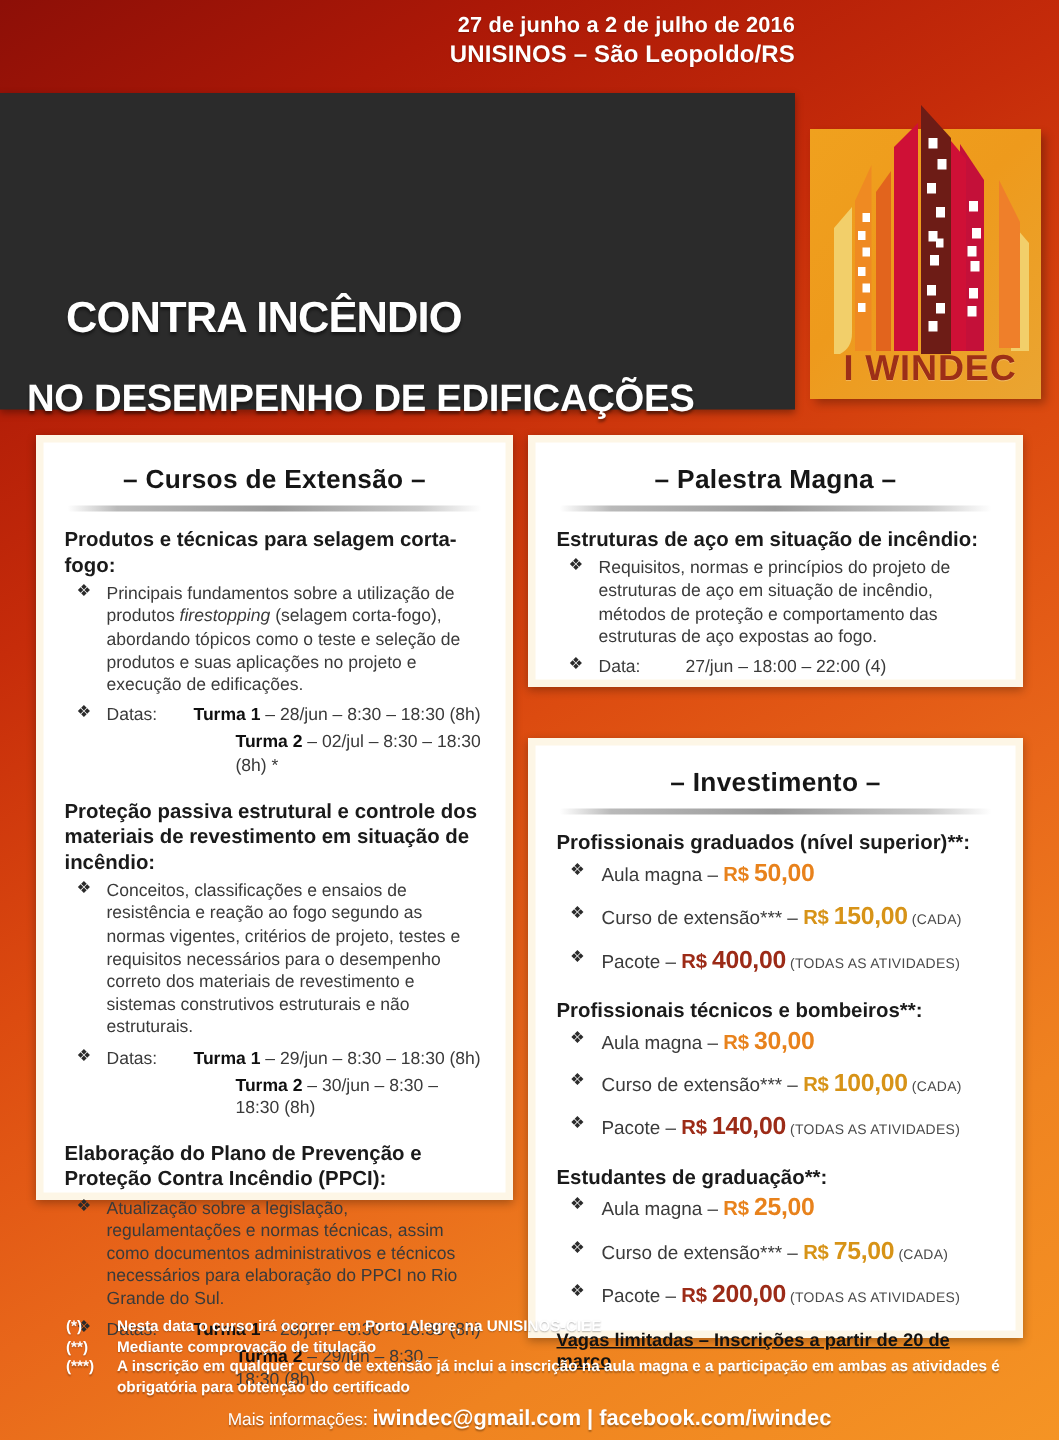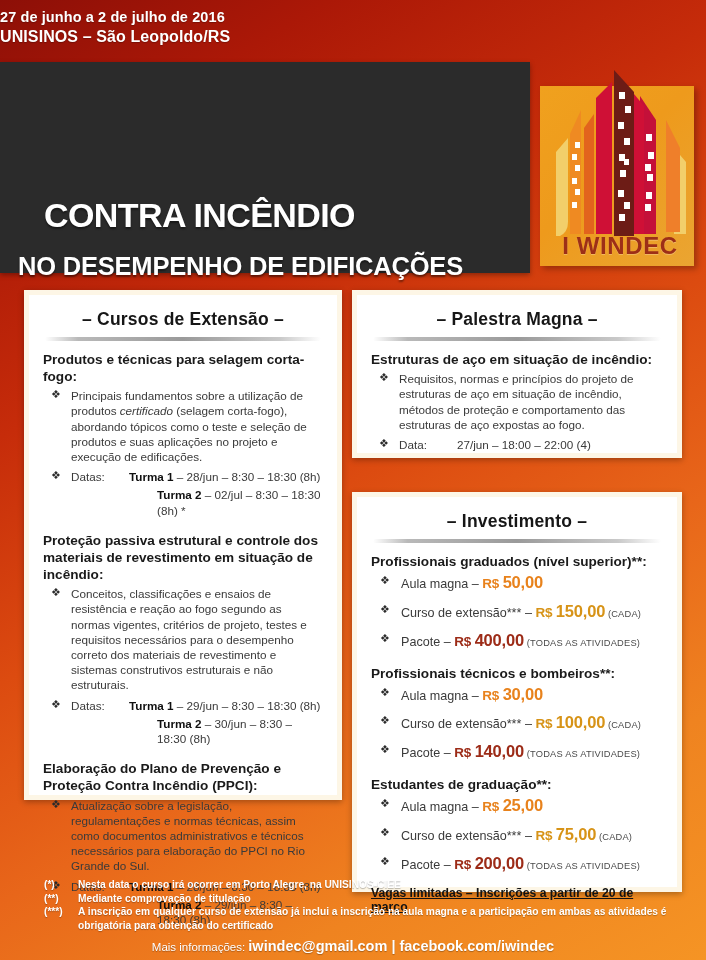--- a/index.html
+++ b/index.html
@@ -10,41 +10,41 @@
   }
   .poster{
     position:relative;width:706px;height:960px;
     background:
       linear-gradient(150deg,#8d0f07 0%, #ab1807 14%, #c62c0a 32%, #dc4b10 50%, #e8661a 66%, #ef8320 82%, #f59424 100%);
     overflow:hidden;
   }
   
   .head-dates{
     position:absolute;left:0;top:8px;width:530px;
-    text-align:left;color:#ffffff;
+    text-align:right;color:#ffffff;
     font-weight:bold;line-height:1.28;
     font-size:14.5px;letter-spacing:.1px;
     text-shadow:0 1px 1px rgba(0,0,0,.25);
   }
   .head-dates .l2{font-size:16px;}
   .title-block{
     position:absolute;left:0;top:62px;width:530px;height:211px;
     background:#2b2b2b;
     box-shadow:0 2px 5px rgba(0,0,0,.35);
   }
   .title-block .t1,
   .title-block .t2,
   .title-block .t3{
     color:#fff;font-weight:bold;text-align:left;
     padding-left:18px;letter-spacing:-.2px;
     text-shadow:0 2px 2px rgba(0,0,0,.45);
     white-space:nowrap;
   }
   .title-block .t1{position:absolute;top:92px;font-size:30.5px;}
-  .title-block .t2{position:absolute;top:134px;font-size:34px;letter-spacing:-.6px;padding-left:44px;}
+  .title-block .t2{position:absolute;top:134px;font-size:29px;letter-spacing:-.6px;padding-left:44px;}
   .title-block .t3{position:absolute;top:190px;font-size:25.5px;}
   
   .deg{font-size:.62em;vertical-align:.72em;}
 
   
   .logo{
     position:absolute;left:534px;top:62px;width:172px;height:211px;
   }
   .logo .plaque{
     position:absolute;left:6px;top:24px;width:154px;height:180px;
@@ -193,21 +193,21 @@
     <div class="wname">I WINDEC</div>
   </div>
 
   <div class="card" id="card-cursos">
     <div class="card-inner">
       <div class="sec-title">– Cursos de Extensão –</div>
       <div class="rule"></div>
 
       <div class="sub">Produtos e técnicas para selagem corta-fogo:</div>
       <ul class="bullets">
-        <li><span class="dia">❖</span><span>Principais fundamentos sobre a utilização de produtos </span><em>certificado</em><span> (selagem corta-fogo), abordando tópicos como o teste e seleção de produtos e suas aplicações no projeto e execução de edificações.</span></li>
+        <li><span class="dia">❖</span><span>Principais fundamentos sobre a utilização de produtos </span><em>firestopping</em><span> (selagem corta-fogo), abordando tópicos como o teste e seleção de produtos e suas aplicações no projeto e execução de edificações.</span></li>
         <li>
             <span class="dia">❖</span>
           <span class="datarow">
               <span class="lbl">Datas:</span>
               <span class="val"><b>Turma 1</b><span> – 28/jun – 8:30 – 18:30 (8h)</span></span>
             </span>
           <div class="turma2"><b>Turma 2</b><span> – 02/jul – 8:30 – 18:30 (8h) *</span></div>
         </li>
       </ul>
 

